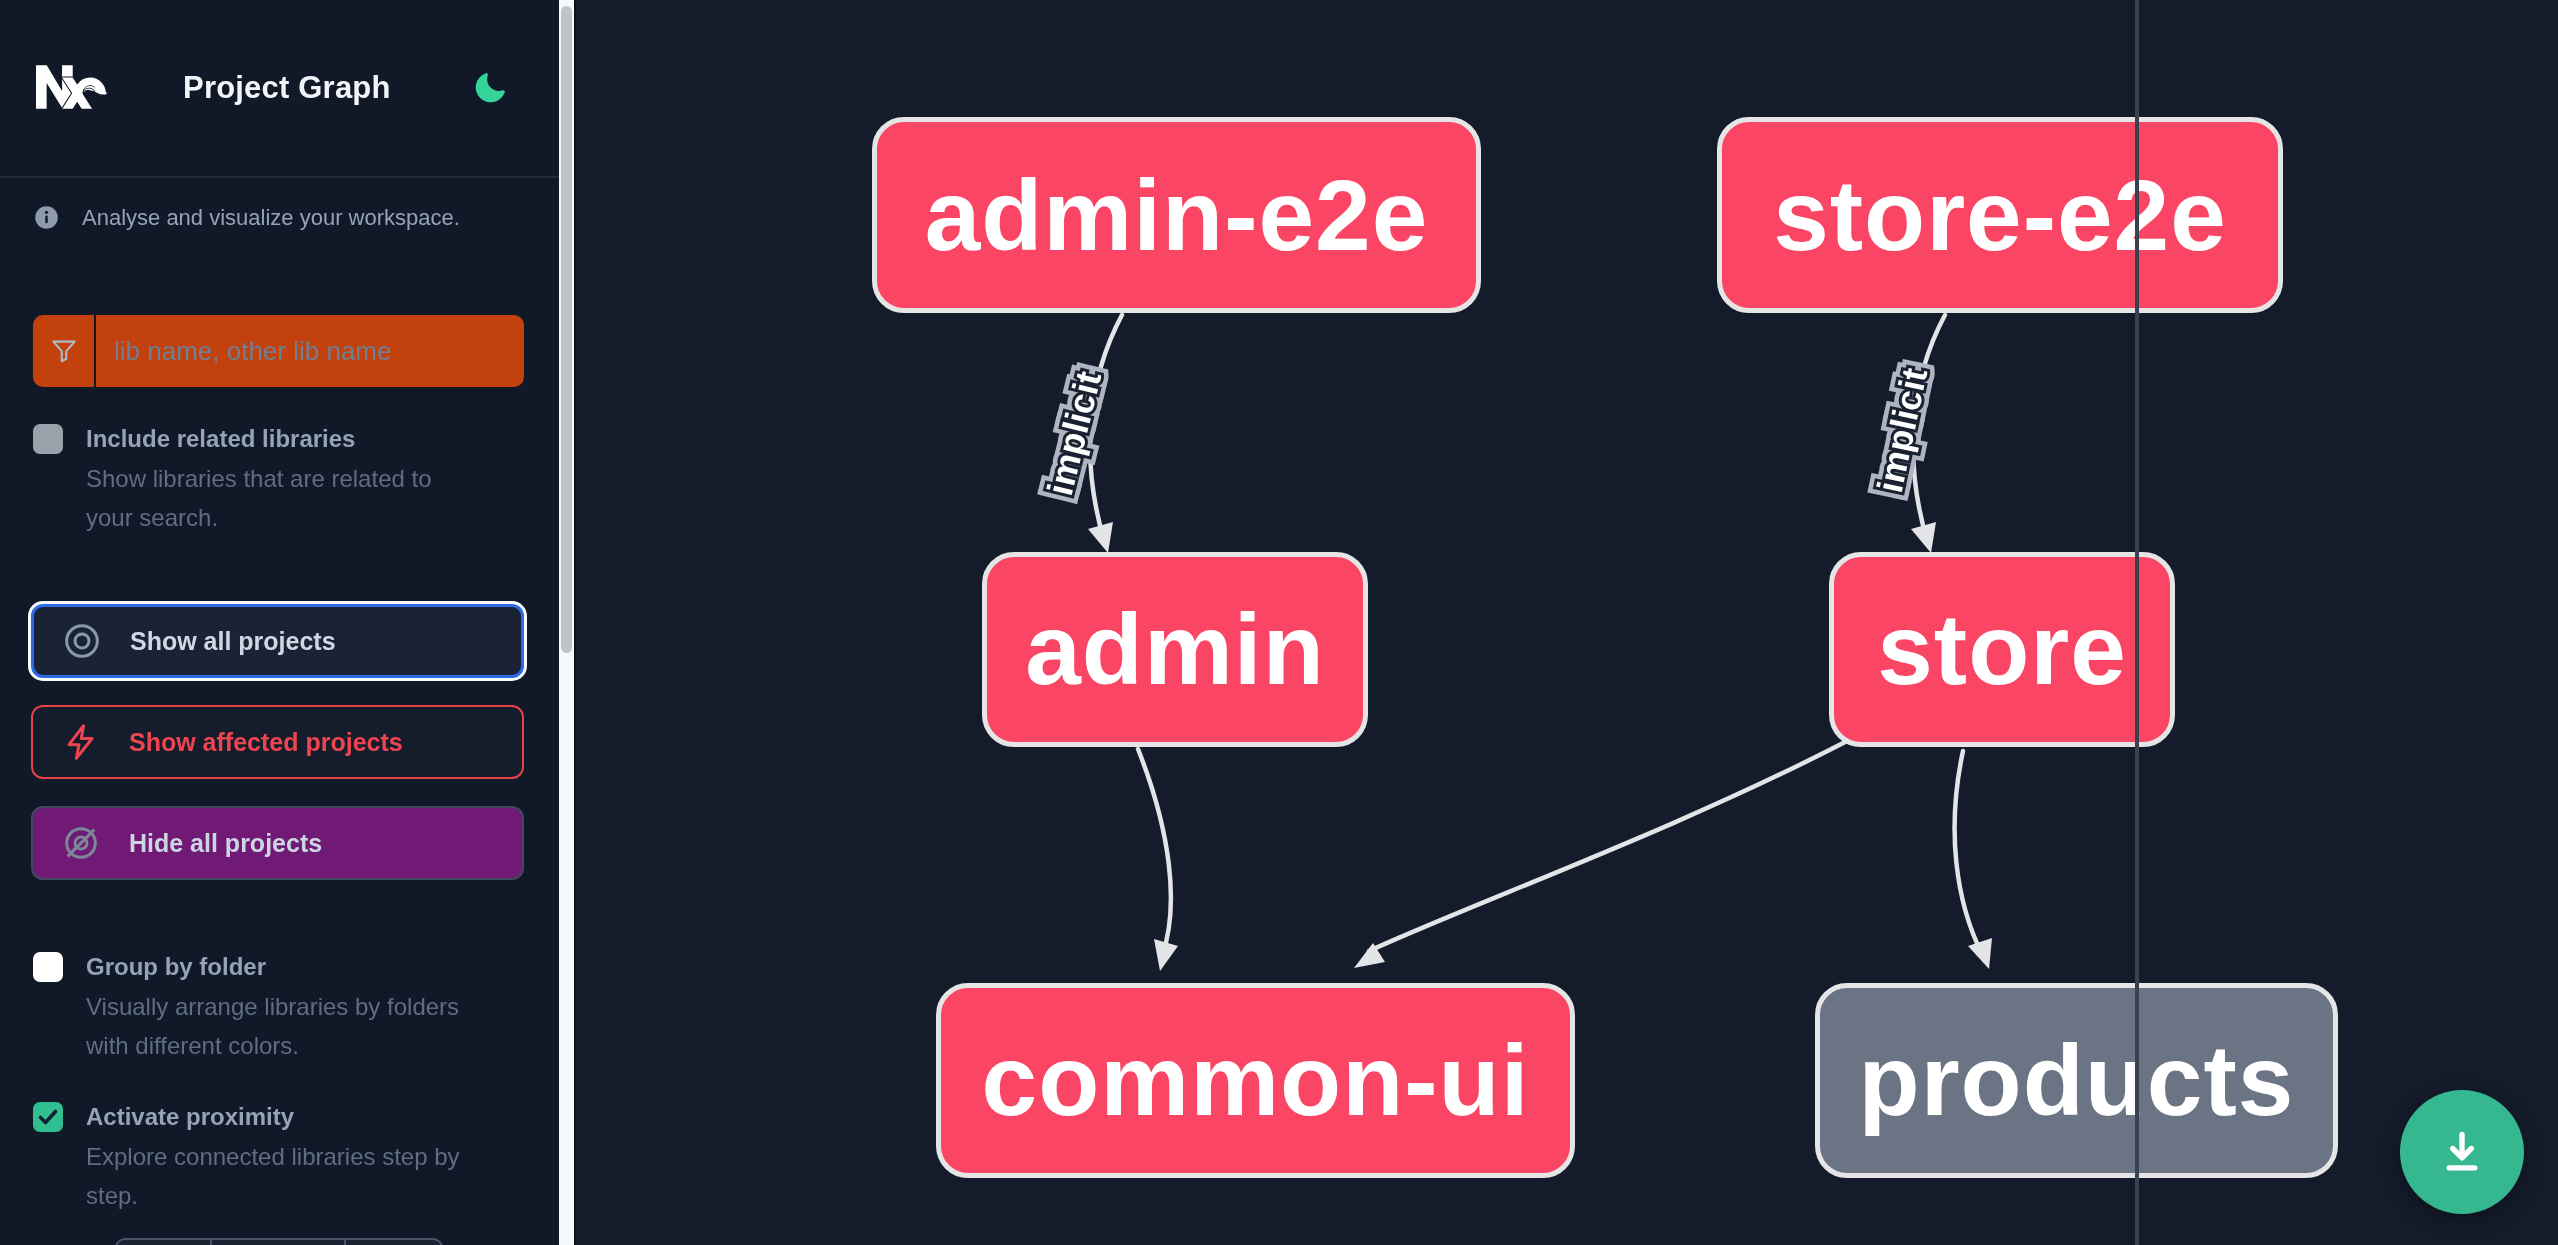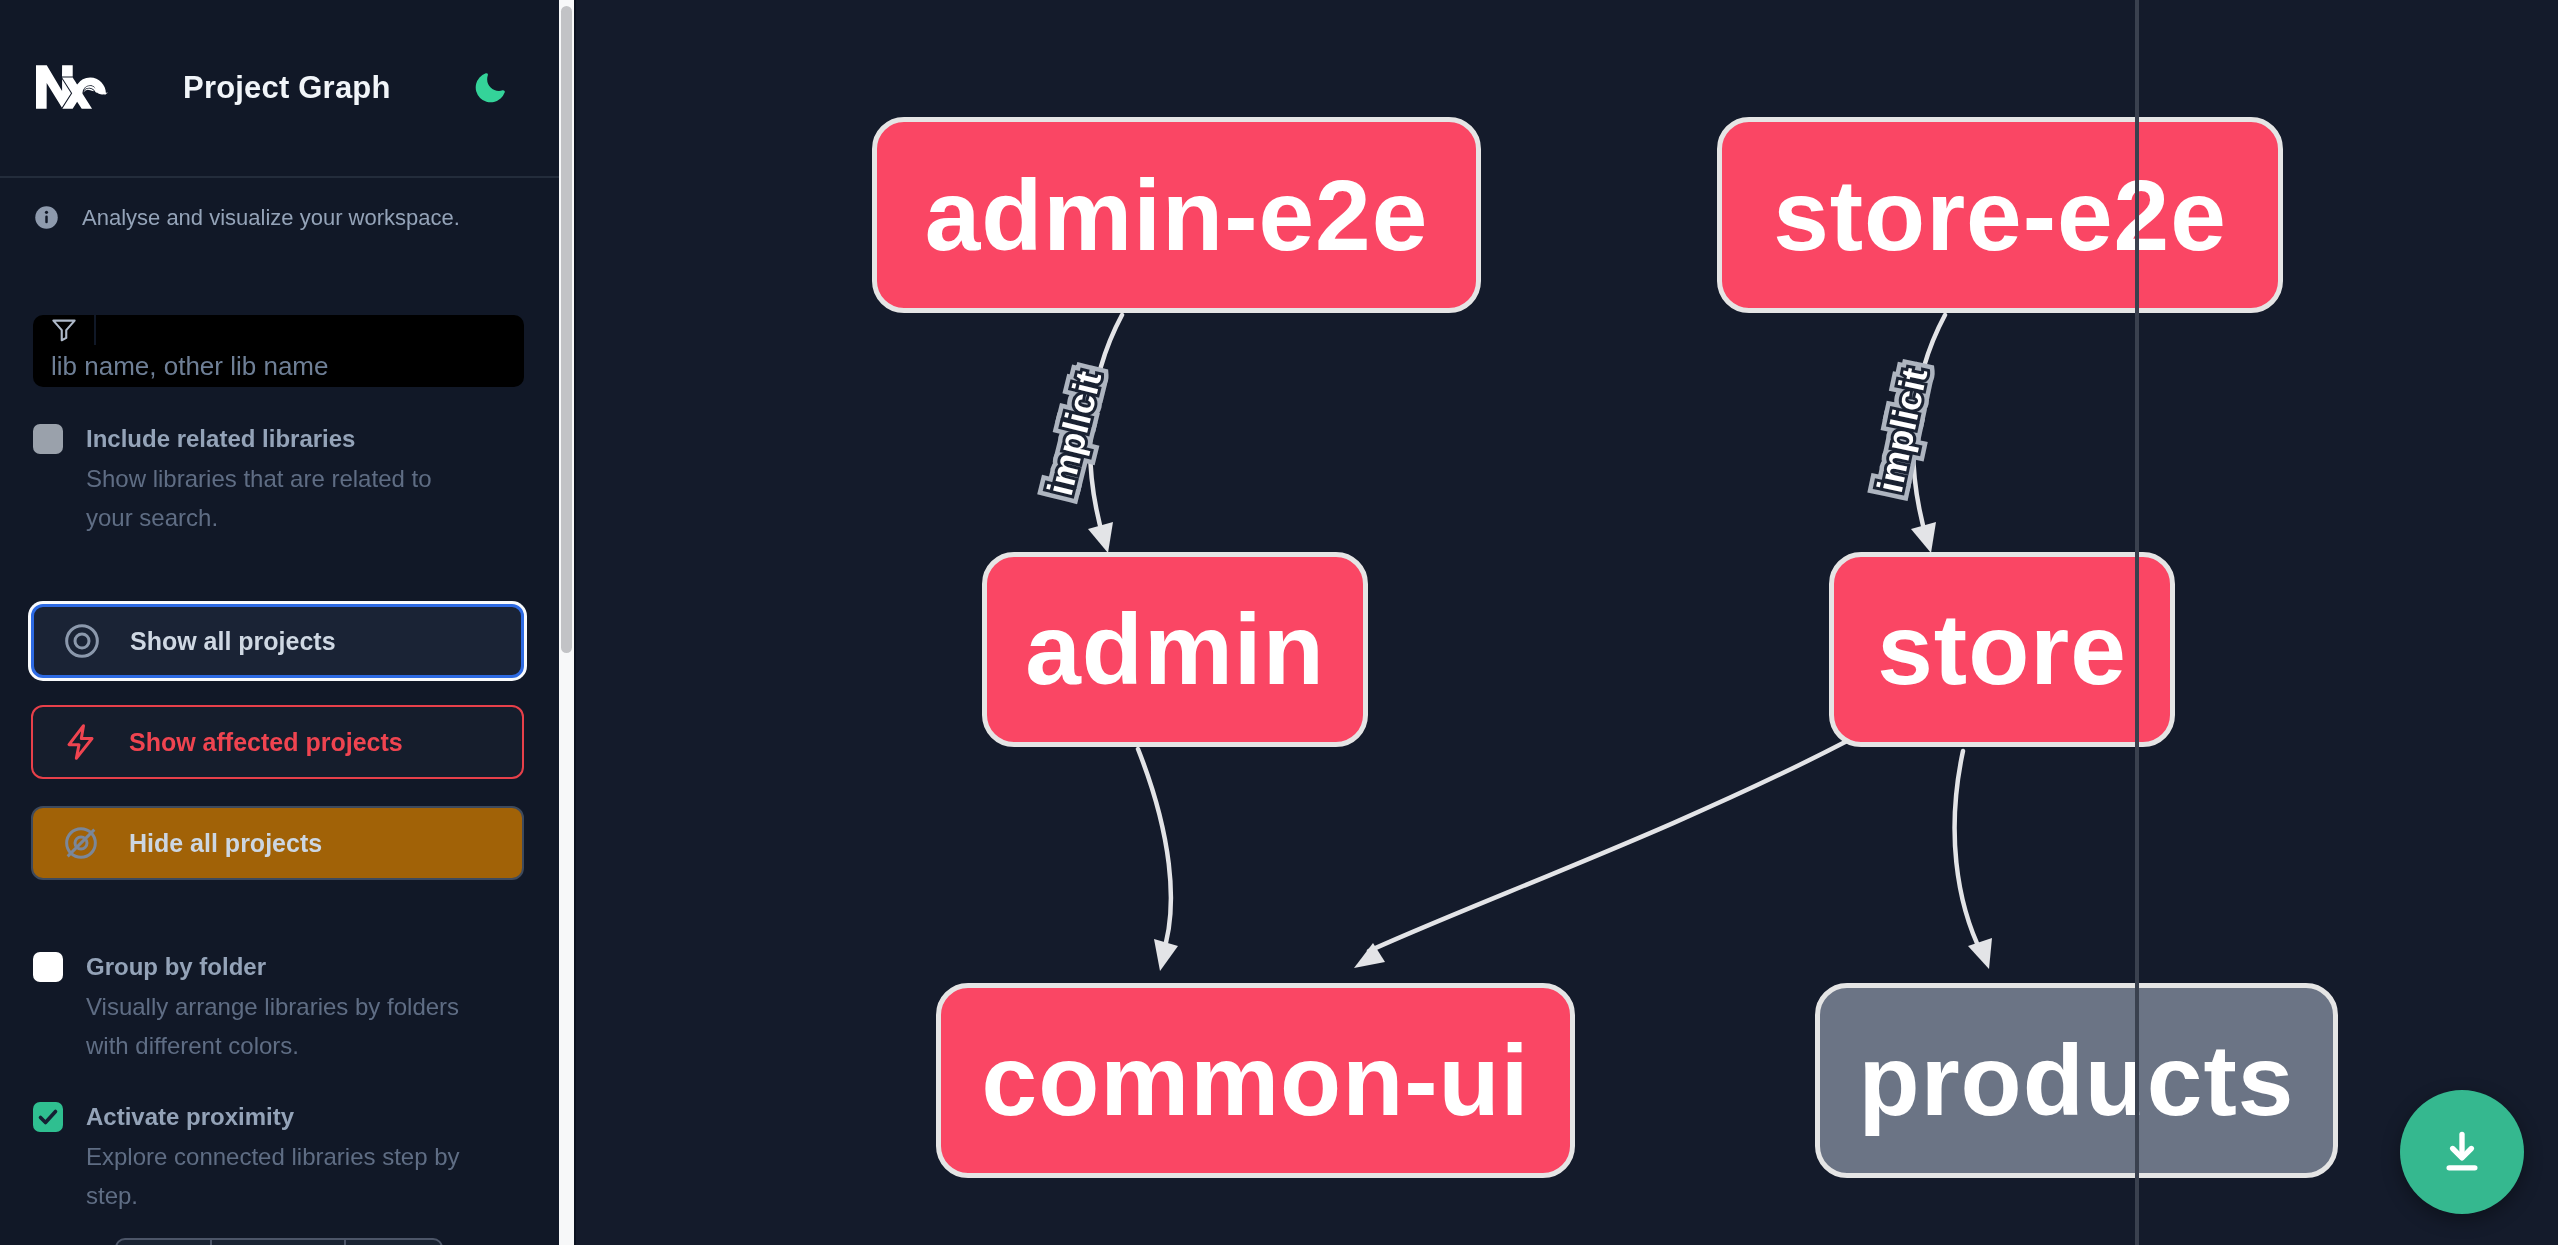--- a/index.html
+++ b/index.html
@@ -10,21 +10,21 @@
   #sidebar{position:absolute;left:0;top:0;width:559px;height:1245px;background:#111827;}
   .sb-divider{position:absolute;left:0;top:176px;width:559px;height:2px;background:#232c3b;}
 
   #logo{position:absolute;left:30px;top:52px;width:82px;height:70px;color:#fff;}
   #app-title{position:absolute;left:183px;top:70px;font-size:31px;font-weight:700;color:#f1f5f9;letter-spacing:.2px;}
   #theme-toggle{position:absolute;left:470px;top:70px;width:38px;height:38px;cursor:pointer;}
 
   #info-row{position:absolute;left:33px;top:204px;display:flex;align-items:center;gap:22px;}
   #info-row .txt{font-size:22px;color:#94a3b8;}
 
-  #search-box{position:absolute;left:33px;top:315px;width:491px;height:72px;background:#000000;border-radius:10px;display:flex;align-items:stretch;overflow:hidden;flex-direction:column;}
+  #search-box{position:absolute;left:33px;top:315px;width:491px;height:72px;background:#c2410c;border-radius:10px;display:flex;align-items:stretch;overflow:hidden;}
   #search-box .icon-cell{width:63px;display:flex;align-items:center;justify-content:center;border-right:2px solid #101827;flex:none;}
   #search-box input{flex:1;background:transparent;border:0;outline:none;color:#cbd5e1;font-size:26px;padding:0 18px;}
   #search-box input::placeholder{color:#6e7f96;}
 
   .toggle-row{position:absolute;left:33px;width:470px;}
   .toggle-row .cb{position:absolute;left:0;top:3px;width:30px;height:30px;border-radius:7px;display:flex;align-items:center;justify-content:center;}
   .cb.gray{background:#9aa1ab;}
   .cb.white{background:#ffffff;}
   .cb.green{background:#2fbf90;}
   .toggle-row .body{margin-left:53px;}
@@ -33,21 +33,21 @@
   #toggle-related{top:421px;}
   #toggle-group{top:949px;}
   #toggle-proximity{top:1099px;}
 
   .sb-btn{position:absolute;left:31px;width:493px;height:74px;border-radius:12px;display:flex;align-items:center;gap:28px;padding-left:28px;cursor:pointer;}
   .sb-btn .blabel{font-size:25px;font-weight:700;}
   #btn-show-all{top:604px;background:#1a2335;border:3px solid #2d6ae3;box-shadow:0 0 0 3px #f8fafc;}
   #btn-show-all .blabel{color:#cfd8e3;}
   #btn-show-affected{top:705px;background:#151d2c;border:2px solid #e8404a;}
   #btn-show-affected .blabel{color:#ef4450;}
-  #btn-hide-all{top:806px;background:#a16207;border:2px solid #3e4a5d;}
+  #btn-hide-all{top:806px;background:#701a75;border:2px solid #3e4a5d;}
   #btn-hide-all .blabel{color:#ccd6e2;}
   .bicon{width:40px;height:40px;flex:none;}
 
   #seg-control{position:absolute;left:115px;top:1238px;width:328px;height:40px;background:#1a2332;border:2px solid #4c5568;border-radius:10px 10px 0 0;display:flex;}
   #seg-control .seg{flex:none;border-right:2px solid #4c5568;}
   #seg-control .seg:last-child{border-right:0;}
 
   
   #sb-scroll-track{position:absolute;left:559px;top:0;width:15px;height:1245px;background:#f7f8f9;}
   #sb-scroll-thumb{position:absolute;left:2px;top:6px;width:11px;height:647px;background:#c2c3c6;border-radius:6px;}

